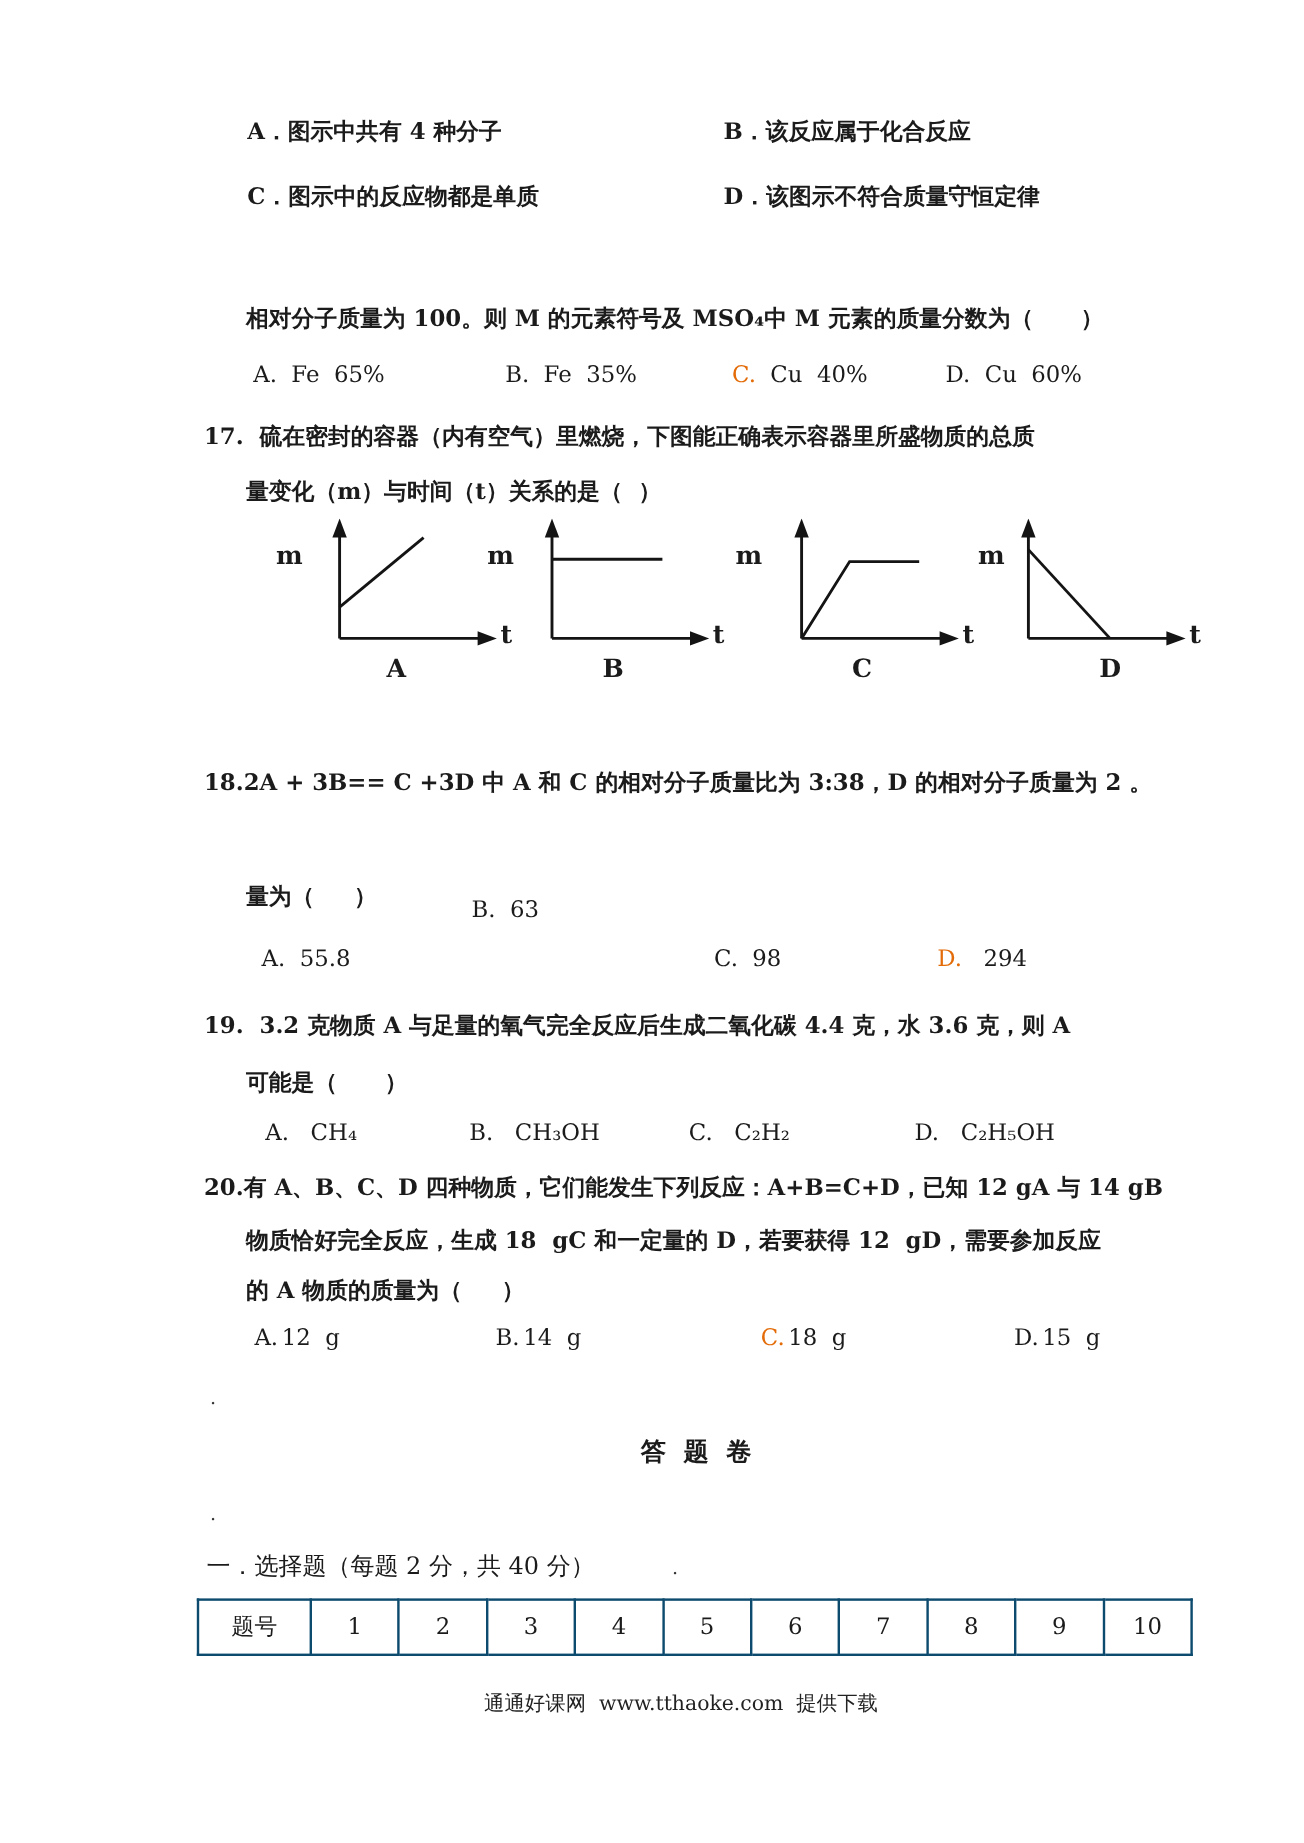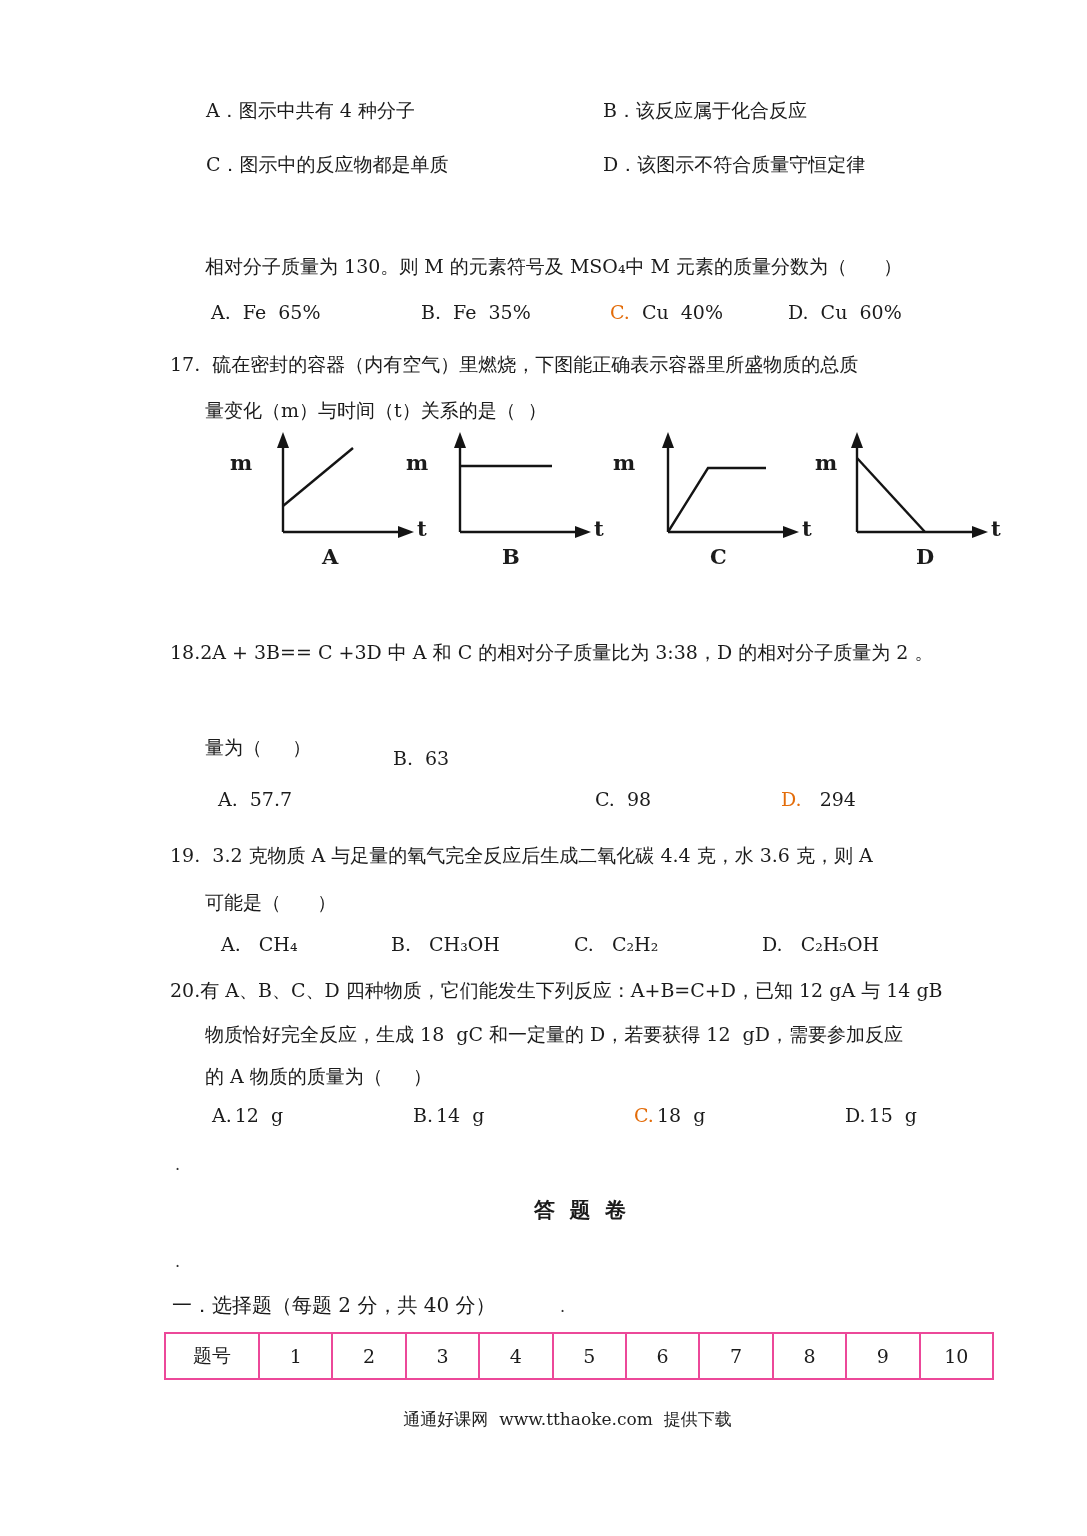--- a/index.html
+++ b/index.html
@@ -2,49 +2,49 @@
 <html><head>
 <meta charset="utf-8">
 <style>
   html,body { margin:0; padding:0; background:#e8e8e8; }
   .page {
     position:relative; width:1087px; height:1536px; margin:0 auto;
     background:#ffffff; overflow:hidden;
     font-family:"DejaVu Serif","Liberation Serif",serif;
     color:#1b1b1b;
   }
-  .ln  { position:absolute; white-space:pre; font-size:19px; line-height:24px; }
+  .ln  { position:absolute; white-space:pre; font-size:19px; line-height:24px;font-weight:bold; }
   .opt { position:absolute; white-space:pre; font-size:19px; line-height:24px; }
   .opt .k  { margin-right:12px; }
   .opt .k2 { margin-right:3px; }
   .bold { font-weight:normal; }
   .glabel { position:absolute; font-weight:bold; font-size:21px; line-height:22px; }
   .graph  { position:absolute; }
   .graph line, .graph polyline { stroke:#141414; stroke-width:2.4; fill:none; }
   .graph polygon { fill:#141414; stroke:none; }
   .center-title { position:absolute; left:170px; width:820px; text-align:center;
                   font-weight:bold; font-size:21px; white-space:pre; }
   .answer-table { position:absolute; border-collapse:collapse; table-layout:fixed; }
-  .answer-table td { border:2px solid #ec4899; height:44px; text-align:center;
+  .answer-table td { border:2px solid #0c4a6e; height:44px; text-align:center;
                      vertical-align:middle; font-size:19px; padding:0; }
   .footer { position:absolute; left:24px; width:1087px; text-align:center;
             font-size:17px; white-space:pre; color:#222; }
   .straydot { position:absolute; font-size:16px; color:#333; }
 </style>
 </head>
 <body>
 
 <div class="page">
 
   <div class="ln" style="left:206px; top:98px">A．图示中共有 4 种分子</div>
   <div class="ln" style="left:603px; top:98px">B．该反应属于化合反应</div>
   <div class="ln" style="left:206px; top:152px">C．图示中的反应物都是单质</div>
   <div class="ln" style="left:603px; top:152px">D．该图示不符合质量守恒定律</div>
 
-  <div class="ln" style="left:205px; top:254px">相对分子质量为 130。则 M 的元素符号及 MSO₄中 M 元素的质量分数为（      ）</div>
+  <div class="ln" style="left:205px; top:254px">相对分子质量为 100。则 M 的元素符号及 MSO₄中 M 元素的质量分数为（      ）</div>
   <span class="opt" style="left:211px; top:300px"><span class="k">A.</span><span>Fe  65%</span></span>
   <span class="opt" style="left:421px; top:300px"><span class="k">B.</span><span>Fe  35%</span></span>
   <span class="opt" style="left:610px; top:300px"><span class="k" style="color: rgb(227, 108, 9);">C.</span><span>Cu  40%</span></span>
   <span class="opt" style="left:788px; top:300px"><span class="k">D.</span><span>Cu  60%</span></span>
 
   <div class="ln" style="left:170px; top:352px">17.  硫在密封的容器（内有空气）里燃烧，下图能正确表示容器里所盛物质的总质</div>
   <div class="ln" style="left:205px; top:398px">量变化（m）与时间（t）关系的是（  ）</div>
 
   <span class="glabel" style="left:230px; top:452px">m</span>
   <svg class="graph" style="left:271px; top:432px" width="150" height="112" viewBox="0 0 150 112">
@@ -85,21 +85,21 @@
       <polygon points="12,0 6,16 18,16"></polygon>
     <line x1="12" y1="100" x2="130" y2="100"></line>
       <polygon points="143,100 127,94 127,106"></polygon>
     <line x1="12" y1="26" x2="80" y2="100"></line>
   </svg>
   <span class="glabel" style="left:991px; top:518px">t</span>
   <span class="glabel" style="left:916px; top:546px">D</span>
 
   <div class="ln" style="left:170px; top:640px">18.2A + 3B== C +3D 中 A 和 C 的相对分子质量比为 3:38，D 的相对分子质量为 2 。</div>
   <div class="ln" style="left:205px; top:735px">量为（     ）</div>
-  <span class="opt" style="left:218px; top:787px"><span class="k">A.</span><span>57.7</span></span>
+  <span class="opt" style="left:218px; top:787px"><span class="k">A.</span><span>55.8</span></span>
   <span class="opt" style="left:393px; top:746px"><span class="k">B.</span><span>63</span></span>
   <span class="opt" style="left:595px; top:787px"><span class="k">C.</span><span>98</span></span>
   <span class="opt" style="left:781px; top:787px"><span class="k" style="color: rgb(227, 108, 9);">D.</span><span> 294</span></span>
 
   <div class="ln" style="left:170px; top:843px">19.  3.2 克物质 A 与足量的氧气完全反应后生成二氧化碳 4.4 克，水 3.6 克，则 A</div>
   <div class="ln" style="left:205px; top:890px">可能是（      ）</div>
   <span class="opt" style="left:221px; top:932px"><span class="k">A.</span><span> CH₄</span></span>
   <span class="opt" style="left:391px; top:932px"><span class="k">B.</span><span> CH₃OH</span></span>
   <span class="opt" style="left:574px; top:932px"><span class="k">C.</span><span> C₂H₂</span></span>
   <span class="opt" style="left:762px; top:932px"><span class="k">D.</span><span> C₂H₅OH</span></span>

